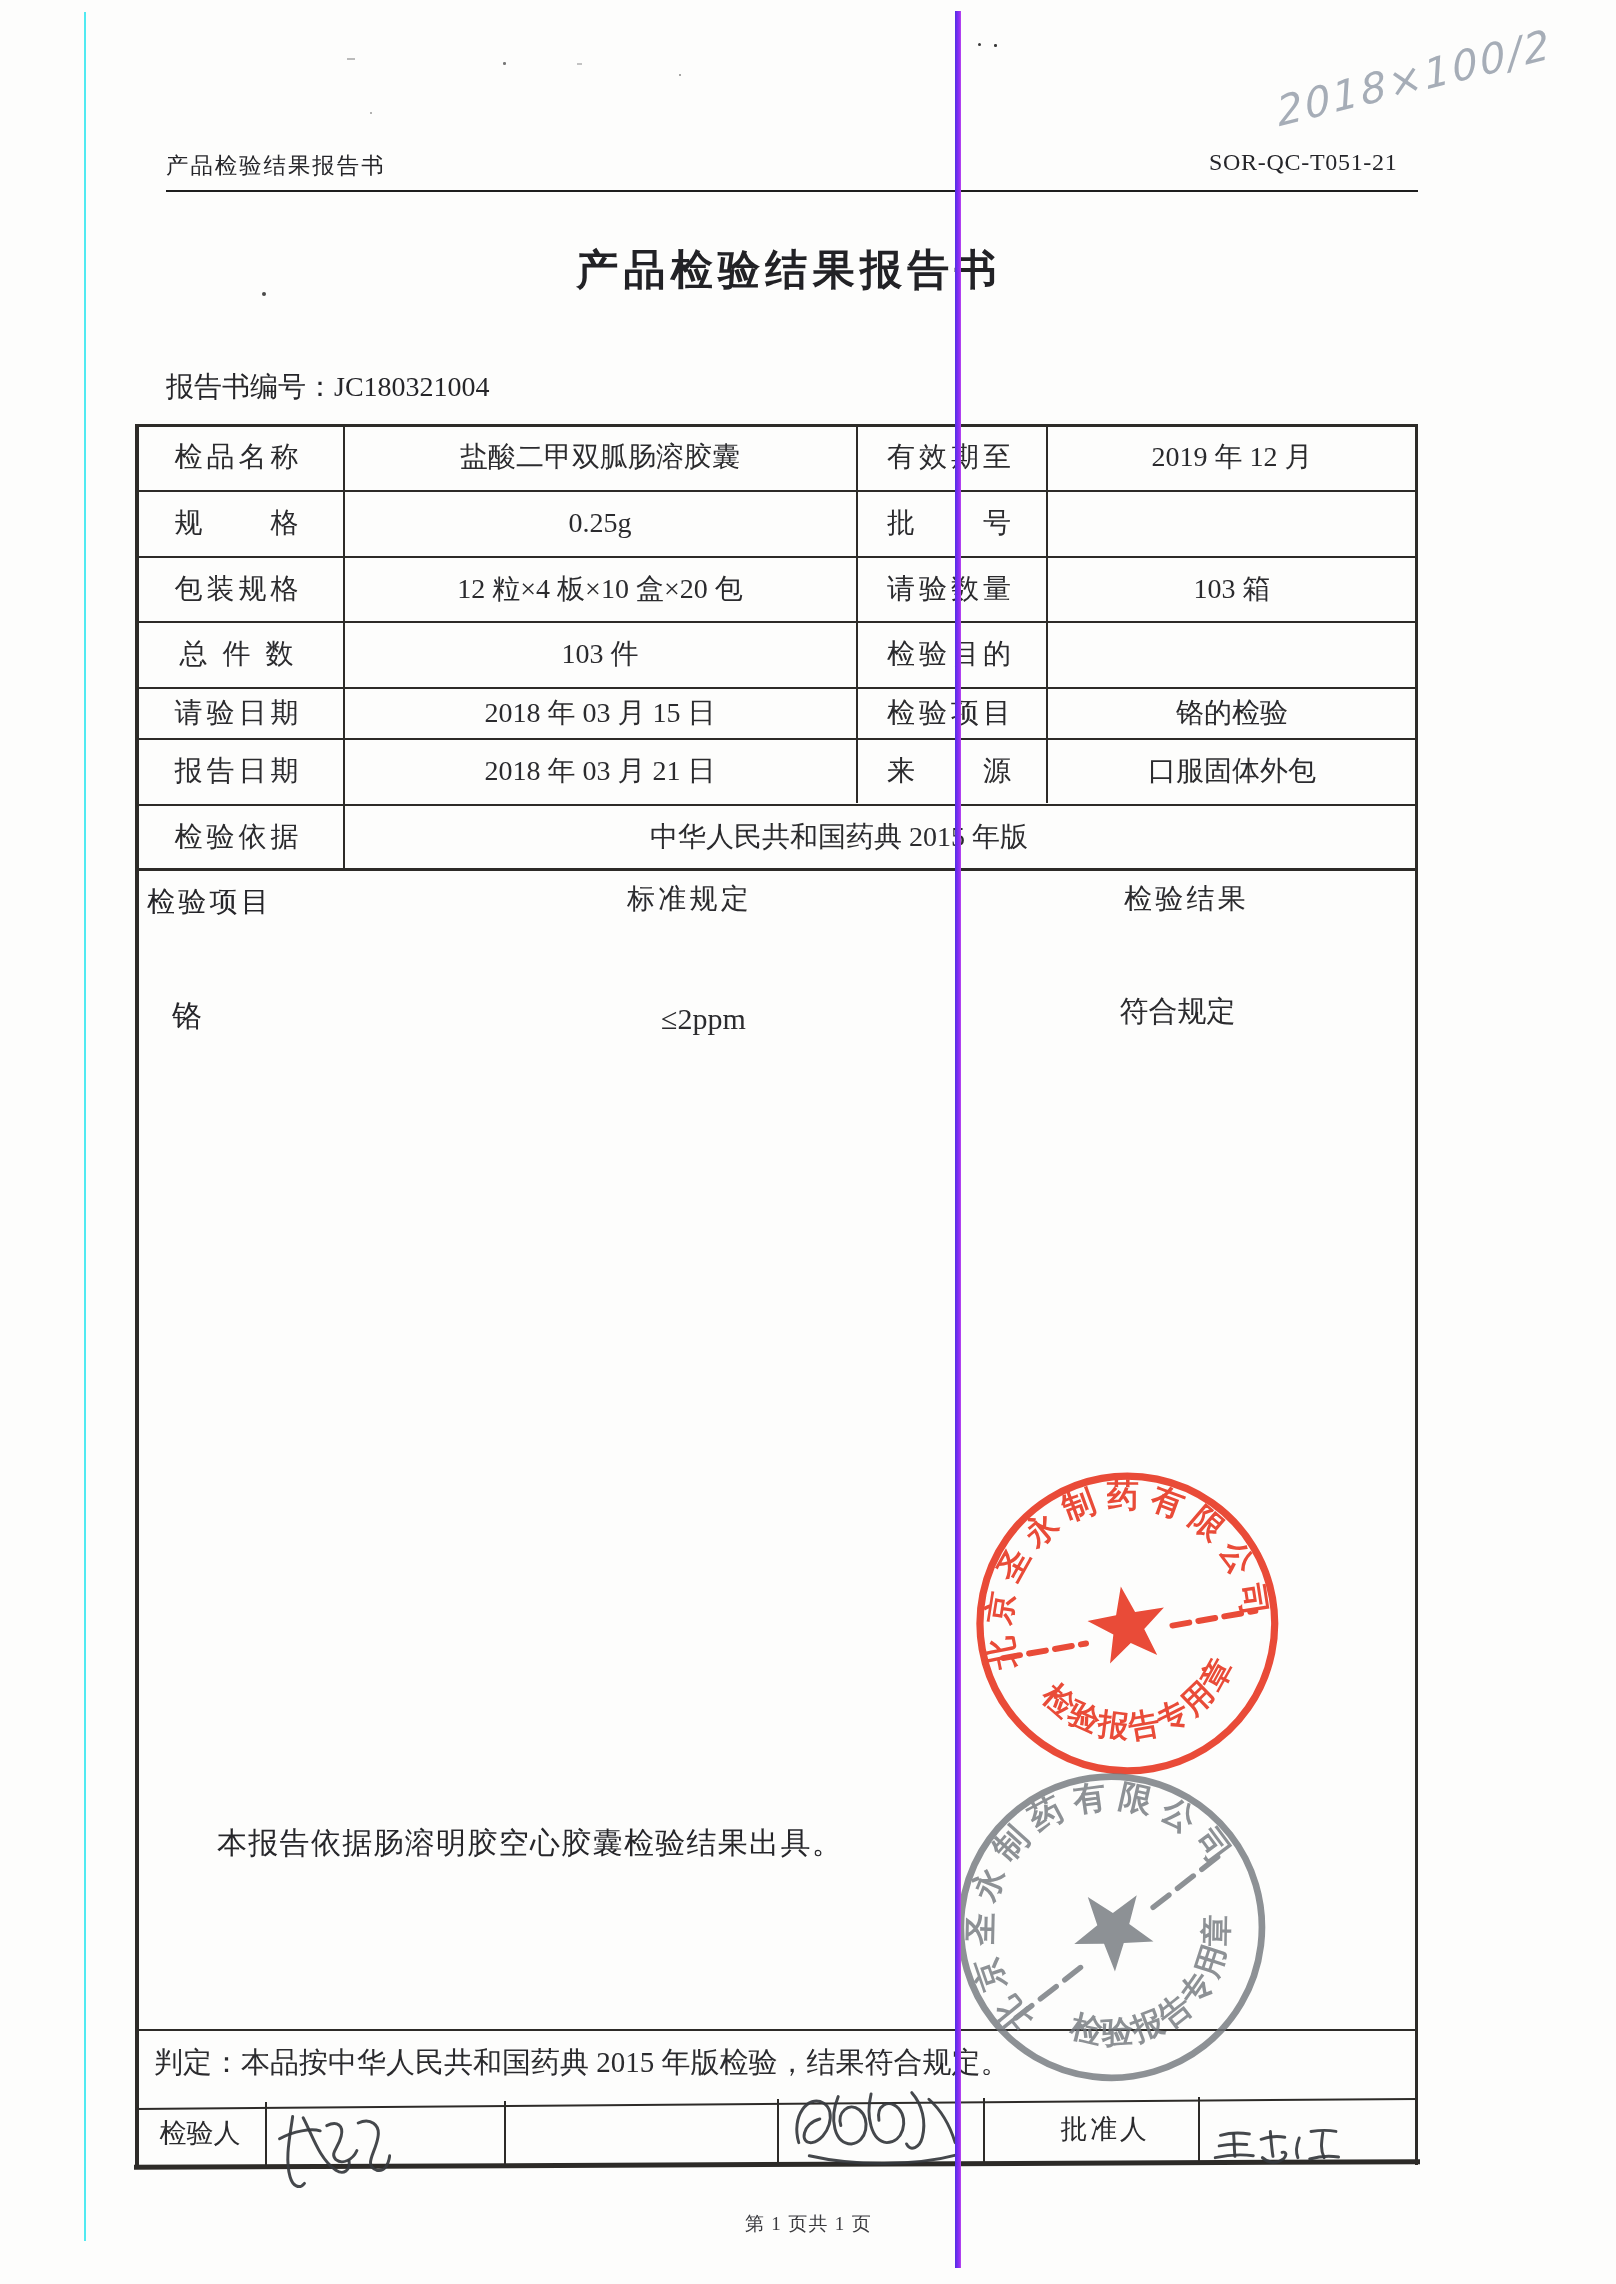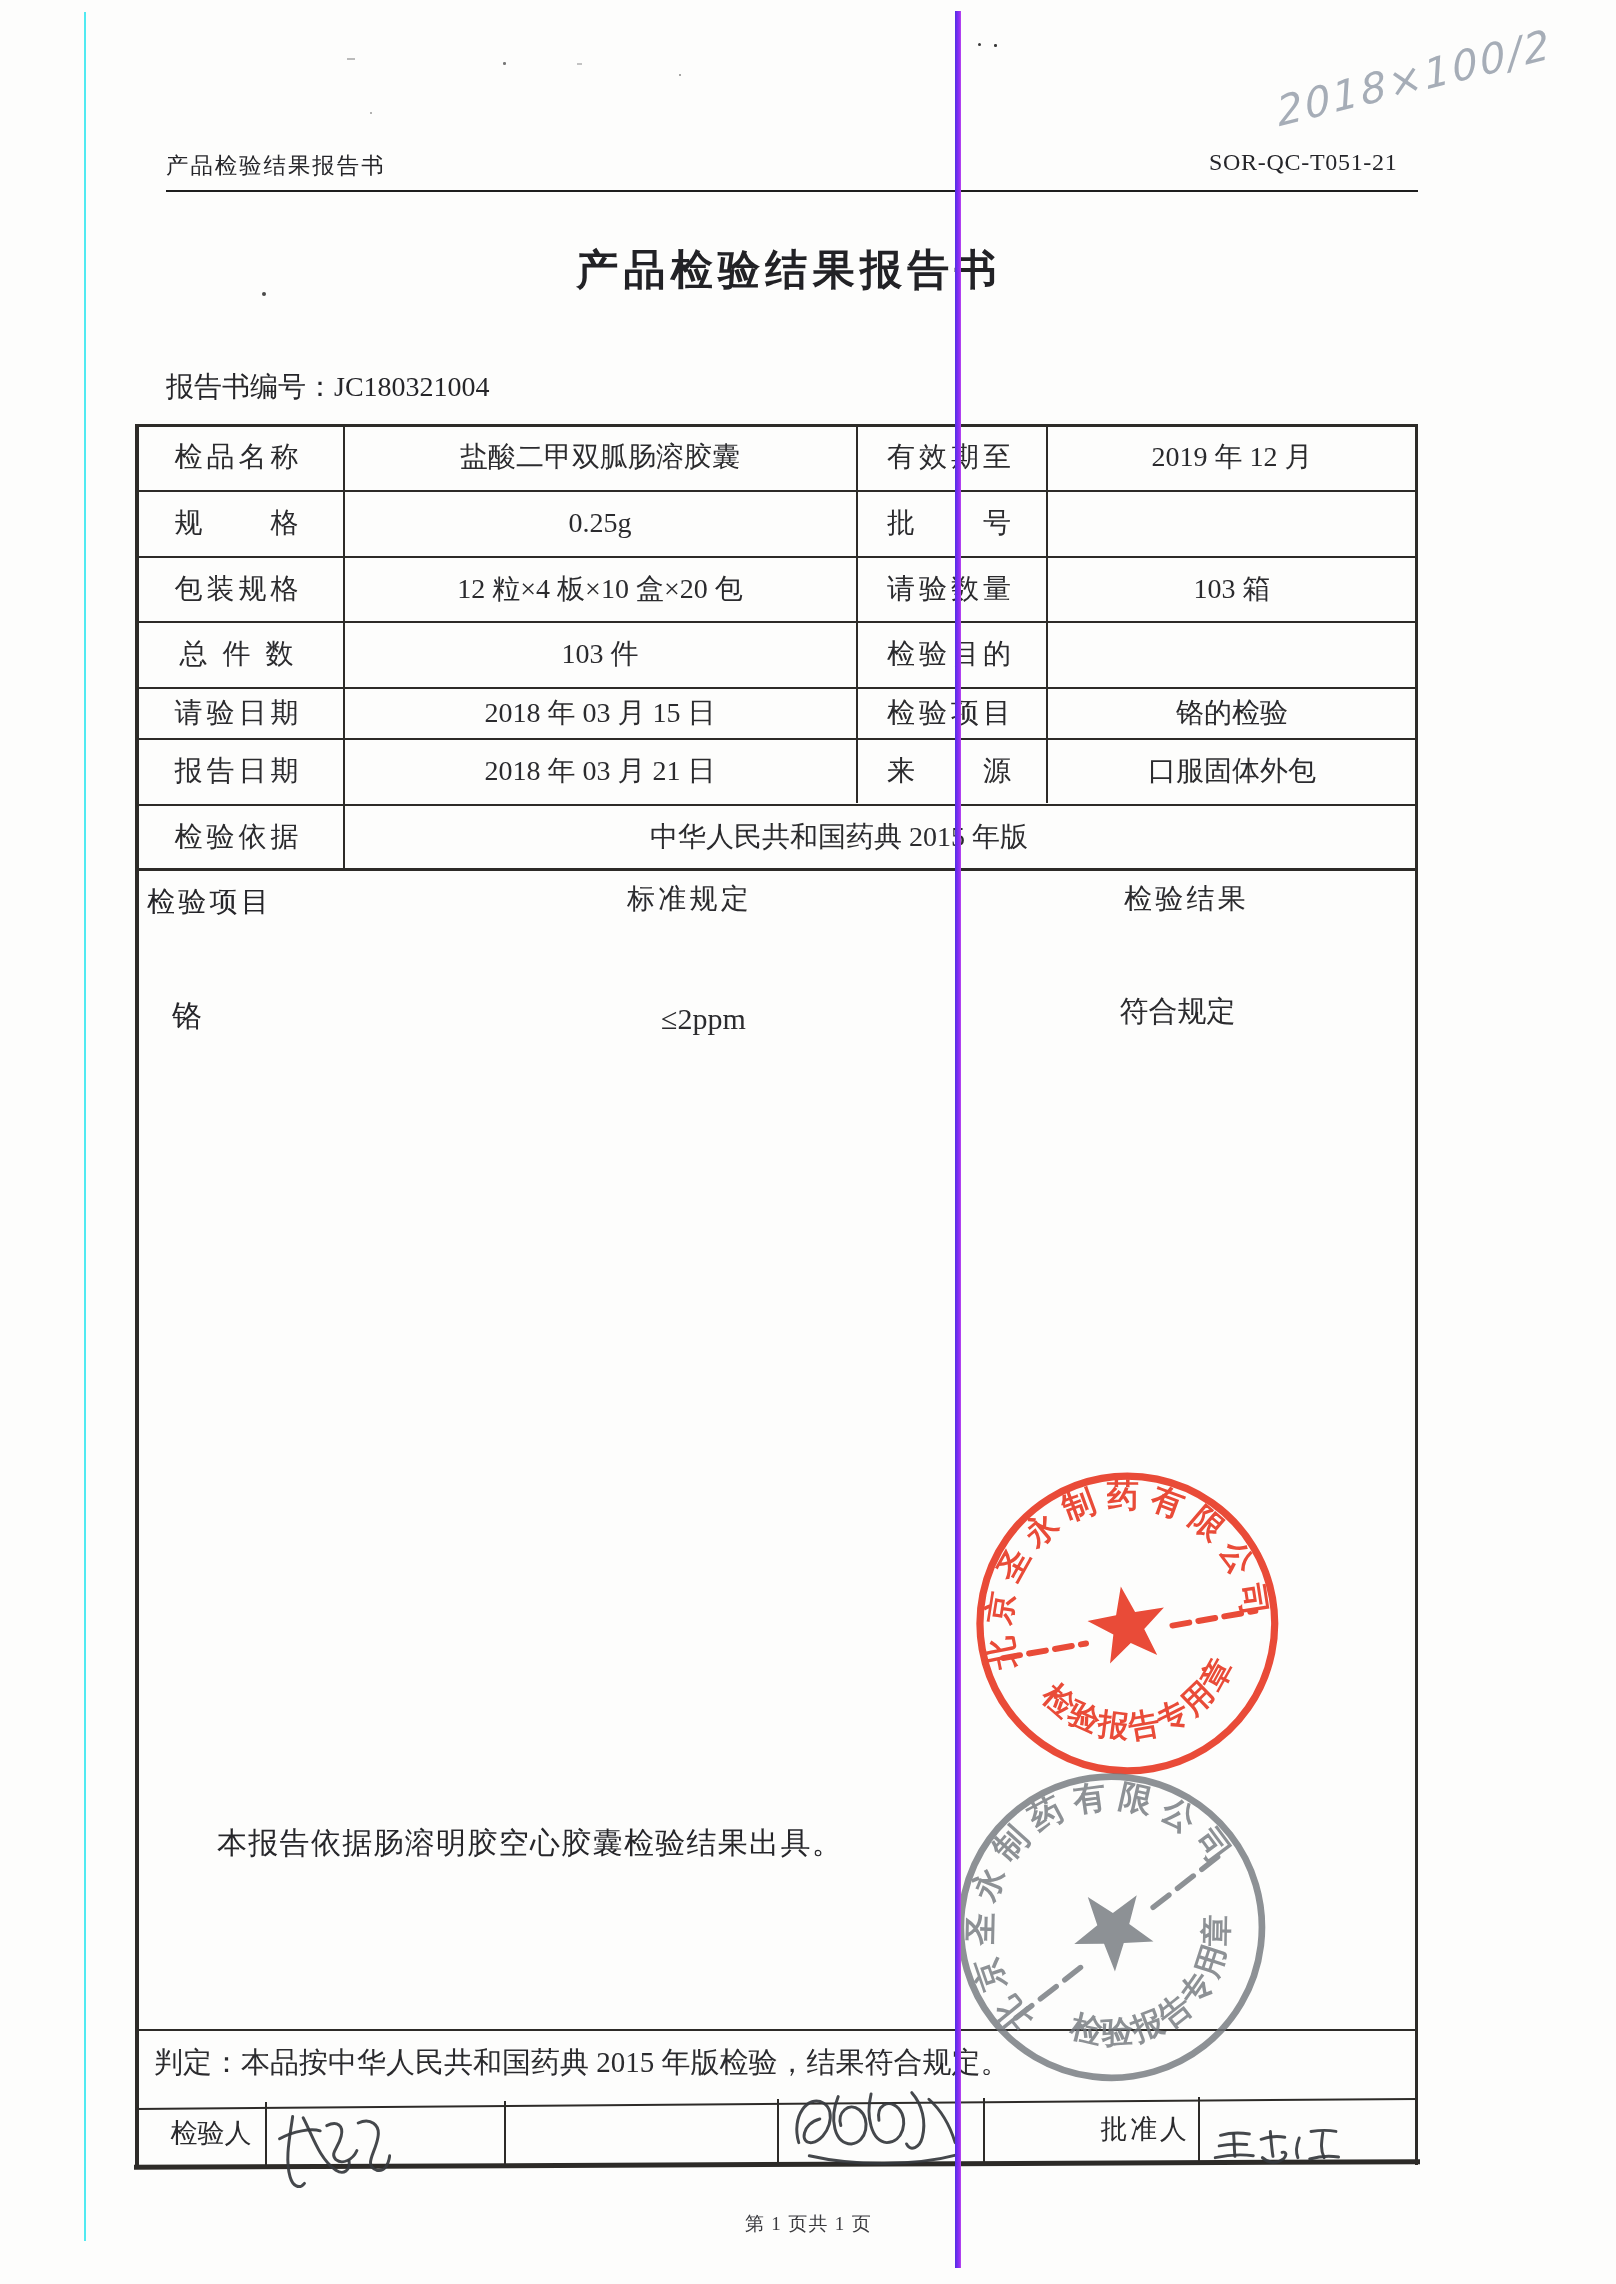--- a/index.html
+++ b/index.html
@@ -93,22 +93,22 @@
   <div class="cell" style="left:1088px;top:879px;width:197px;height:39px;letter-spacing:3.3px;">检验结果</div>
 
   <div class="abs" style="left:172px;top:996px;font-size:30px;">铬</div>
   <div class="cell" style="left:618px;top:996px;width:171px;height:46px;font-size:30px;">≤2ppm</div>
   <div class="cell" style="left:1079px;top:992px;width:197px;height:39px;font-size:29px;">符合规定</div>
 
   <div class="abs" style="left:217px;top:1823px;font-size:30px;letter-spacing:1.3px;">本报告依据肠溶明胶空心胶囊检验结果出具。</div>
 
   <div class="cell" style="left:154px;top:2031px;width:1250px;height:64px;justify-content:flex-start;font-size:29px;">判定：本品按中华人民共和国药典 2015 年版检验，结果符合规定。</div>
 
-  <div class="cell" style="left:135px;top:2102px;width:130px;height:61px;font-size:27px;padding-left:11px;">检验人</div>
-  <div class="cell" style="left:983px;top:2098px;width:244px;height:62px;font-size:27px;letter-spacing:2.6px;padding-left:40px;">批准人</div>
+  <div class="cell" style="left:135px;top:2102px;width:130px;height:61px;font-size:27px;">检验人</div>
+  <div class="cell" style="left:983px;top:2098px;width:244px;height:62px;font-size:27px;letter-spacing:2.6px;">批准人</div>
 
   <svg class="abs sig" style="left:273px;top:2103px;" width="118" height="99" viewBox="0 0 180 150">
     <path d="M30,20 C26,50 18,84 26,112 C30,126 40,132 48,122"></path>
     <path d="M10,54 C32,42 58,38 72,42"></path>
     <path d="M46,22 C60,48 70,84 96,102 C108,110 118,102 116,88"></path>
     <path d="M82,34 C98,26 108,34 104,50 C100,68 86,76 96,86 C106,94 122,86 128,72"></path>
     <path d="M130,30 C148,22 164,32 160,52 C156,76 138,94 158,102 C170,105 176,94 178,80"></path>
   </svg>
   <svg class="abs sig" style="left:783px;top:2078px;" width="184" height="99" viewBox="0 0 280 150">
     <path d="M24,98 C12,58 38,24 62,38 C82,50 70,92 44,98 C24,100 30,68 56,62"></path>

